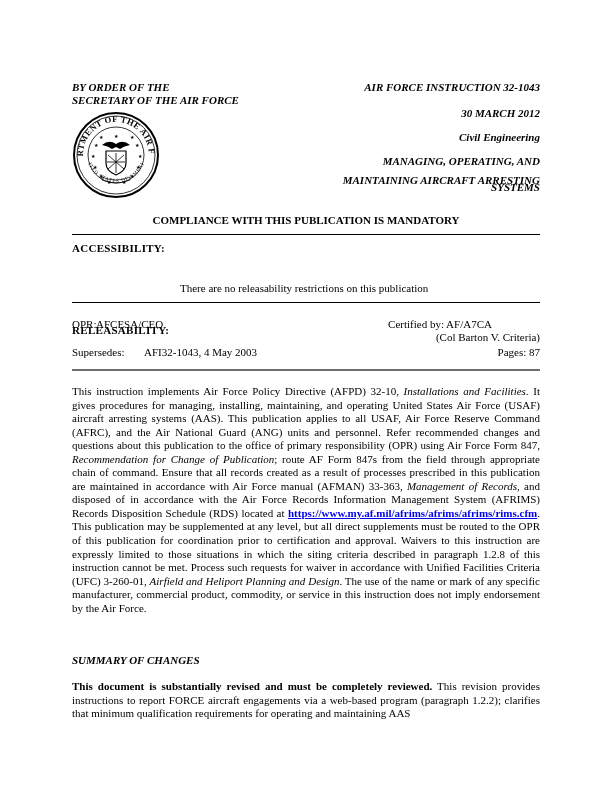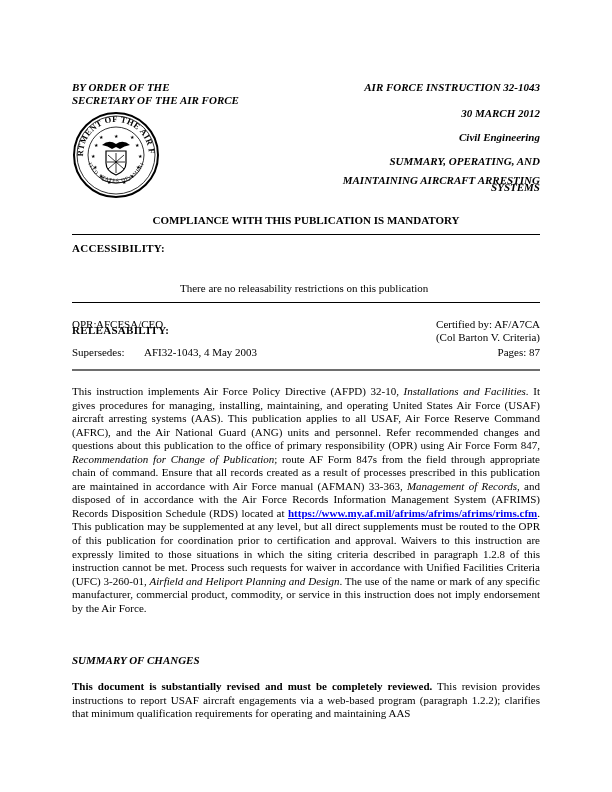--- a/index.html
+++ b/index.html
@@ -60,40 +60,40 @@
     <path d="M34 40 L54 40 L54 52 Q54 60 44 64 Q34 60 34 52 Z" fill="none" stroke="#000" stroke-width="1.2"></path>
     <path d="M36 44 L52 58 M52 44 L36 58 M44 42 L44 62 M35 51 L53 51" stroke="#000" stroke-width="0.8"></path>
 
     <path d="M30 66 Q44 72 58 66 L58 69 Q44 75 30 69 Z" fill="none" stroke="#000" stroke-width="0.7"></path>
   </svg>
 </div>
 
 <div class="abs hdr bi right" style="right:72px; top:81px; width:260px;">AIR FORCE INSTRUCTION 32-1043</div>
 <div class="abs hdr bi right" style="right:72px; top:107px; width:260px;">30 MARCH 2012</div>
 <div class="abs hdr bi right" style="right:72px; top:131px; width:260px;">Civil Engineering</div>
-<div class="abs hdr bi right" style="right:72px; top:155px; width:300px;">SUMMARY, OPERATING, AND</div>
+<div class="abs hdr bi right" style="right:72px; top:155px; width:300px;">MANAGING, OPERATING, AND</div>
 <div class="abs hdr bi right" style="right:72px; top:168px; width:300px;margin-top:6px;">MAINTAINING AIRCRAFT ARRESTING</div>
 <div class="abs hdr bi right" style="right:72px; top:181px; width:300px;">SYSTEMS</div>
 
 <div class="abs" style="left:72px; width:468px; top:214px; text-align:center; font-weight:bold; font-size:11px;">COMPLIANCE WITH THIS PUBLICATION IS MANDATORY</div>
 <div class="rule" style="top:234px;"></div>
 
 <div class="abs lbl" style="left:72px; top:242px;">ACCESSIBILITY:</div>
 <div class="abs txt" style="left:180px; top:242px; width:360px;">
 </div>
 
 <div class="abs lbl" style="left:72px; top:282px;margin-top:42px;">RELEASABILITY:</div>
 <div class="abs txt" style="left:180px; top:282px;">There are no releasability restrictions on this publication</div>
 <div class="rule" style="top:302px;"></div>
 
 <div class="abs txt" style="left:72px; top:318px;">OPR:</div>
 <div class="abs txt" style="left:96px; top:318px;">AFCESA/CEO</div>
-<div class="abs txt right" style="right:72px; top:318px; width:200px;">Certified by: AF/A7CA</div>
+<div class="abs txt right" style="right:72px; top:318px; width:200px;text-align:center;">Certified by: AF/A7CA</div>
 <div class="abs txt right" style="right:72px; top:331px; width:200px;">(Col Barton V. Criteria)</div>
 <div class="abs txt" style="left:72px; top:346px;">Supersedes:</div>
 <div class="abs txt" style="left:144px; top:346px;">AFI32-1043, 4 May 2003</div>
 <div class="abs txt right" style="right:72px; top:346px; width:200px;">Pages: 87</div>
 <div class="rule gray" style="top:369px;"></div>
 
 <div class="body-para" style="top:385px;"><span>This instruction implements Air Force Policy Directive (AFPD) 32-10, </span><i>Installations and Facilities.</i><span> It gives procedures for managing, installing, maintaining, and operating United States Air Force (USAF) aircraft arresting systems (AAS). This publication applies to all USAF, Air Force Reserve Command (AFRC), and the Air National Guard (ANG) units and personnel. Refer recommended changes and questions about this publication to the office of primary responsibility (OPR) using Air Force Form 847, </span><i>Recommendation for Change of Publication</i><span>; route AF Form 847s from the field through appropriate chain of command. Ensure that all records created as a result of processes prescribed in this publication are maintained in accordance with Air Force manual (AFMAN) 33-363, </span><i>Management of Records</i><span>, and disposed of in accordance with the Air Force Records Information Management System (AFRIMS) Records Disposition Schedule (RDS) located at </span><a class="link" href="#">https://www.my.af.mil/afrims/afrims/afrims/rims.cfm</a><span>. This publication may be supplemented at any level, but all direct supplements must be routed to the OPR of this publication for coordination prior to certification and approval. Waivers to this instruction are expressly limited to those situations in which the siting criteria described in paragraph 1.2.8 of this instruction cannot be met.  Process such requests for waiver in accordance with Unified Facilities Criteria (UFC) 3-260-01, </span><i>Airfield and Heliport Planning and Design</i><span>. The use of the name or mark of any specific manufacturer, commercial product, commodity, or service in this instruction does not imply endorsement by the Air Force.</span></div>
 
 <div class="abs bi" style="left:72px; top:654px; font-size:11px;">SUMMARY OF CHANGES</div>
-<div class="body-para" style="top:680px;"><b>This document is substantially revised and must be completely reviewed.</b><span> This revision provides instructions to report USAF aircraft engagements via a web-based program (paragraph 1.2.2); clarifies that minimum qualification requirements for operating and maintaining AAS</span></div>
+<div class="body-para" style="top:680px;"><b>This document is substantially revised and must be completely reviewed.</b><span> This revision provides instructions to report FORCE aircraft engagements via a web-based program (paragraph 1.2.2); clarifies that minimum qualification requirements for operating and maintaining AAS</span></div>
 
 </body></html>

